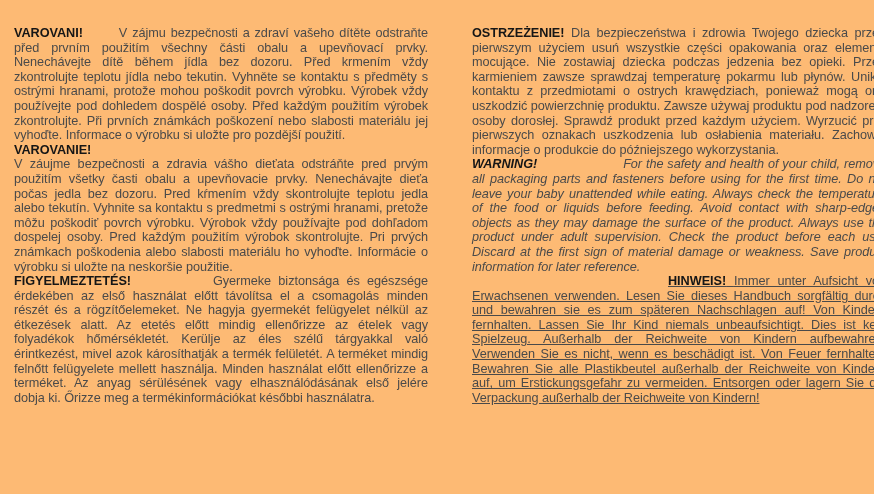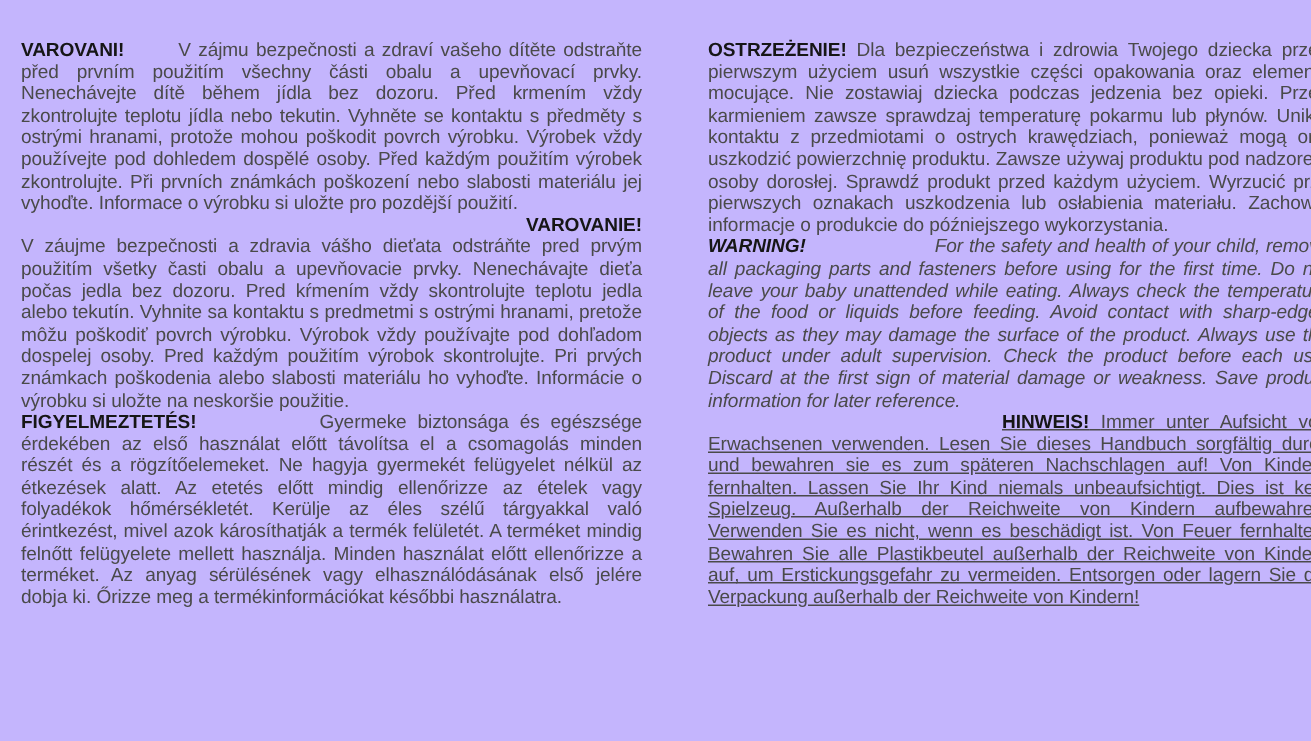--- a/index.html
+++ b/index.html
@@ -4,21 +4,21 @@
 <style>
   html, body {
     margin: 0;
     padding: 0;
     background: #ffffff;
   }
   .page {
     position: relative;
     width: 874px;
     height: 494px;
-    background: #c4b5fd;
+    background: #fdba74;
     overflow: hidden;
     font-family: "Liberation Sans", "DejaVu Sans", sans-serif;
   }
   .col {
     position: absolute;
     top: 26px;
     width: 414px;
     font-size: 12.7px;
     line-height: 14.6px;
     text-align: justify;
@@ -31,21 +31,21 @@
   .h {
     font-weight: 700;
     color: #161616;
   }
   
   .hgap { display: inline-block; height: 1px; }
   .hgap-cs { width: 36px; }
   .hgap-hu { width: 82px; }
   .hgap-en { width: 86px; }
   
-  .sec-sk .h { display: block; text-align: right; }
+  .sec-sk .h { display: block; text-align: left; }
   
   .sec-sk { margin-top: 19px; }
   .sec-hu { margin-top: 12px; }
   .sec-en { margin-top: 14px; font-style: italic; }
   
   .sec-de { margin-top: 19px; text-indent: 196px; text-decoration: underline; }
 </style>
 </head>
 <body>
 

